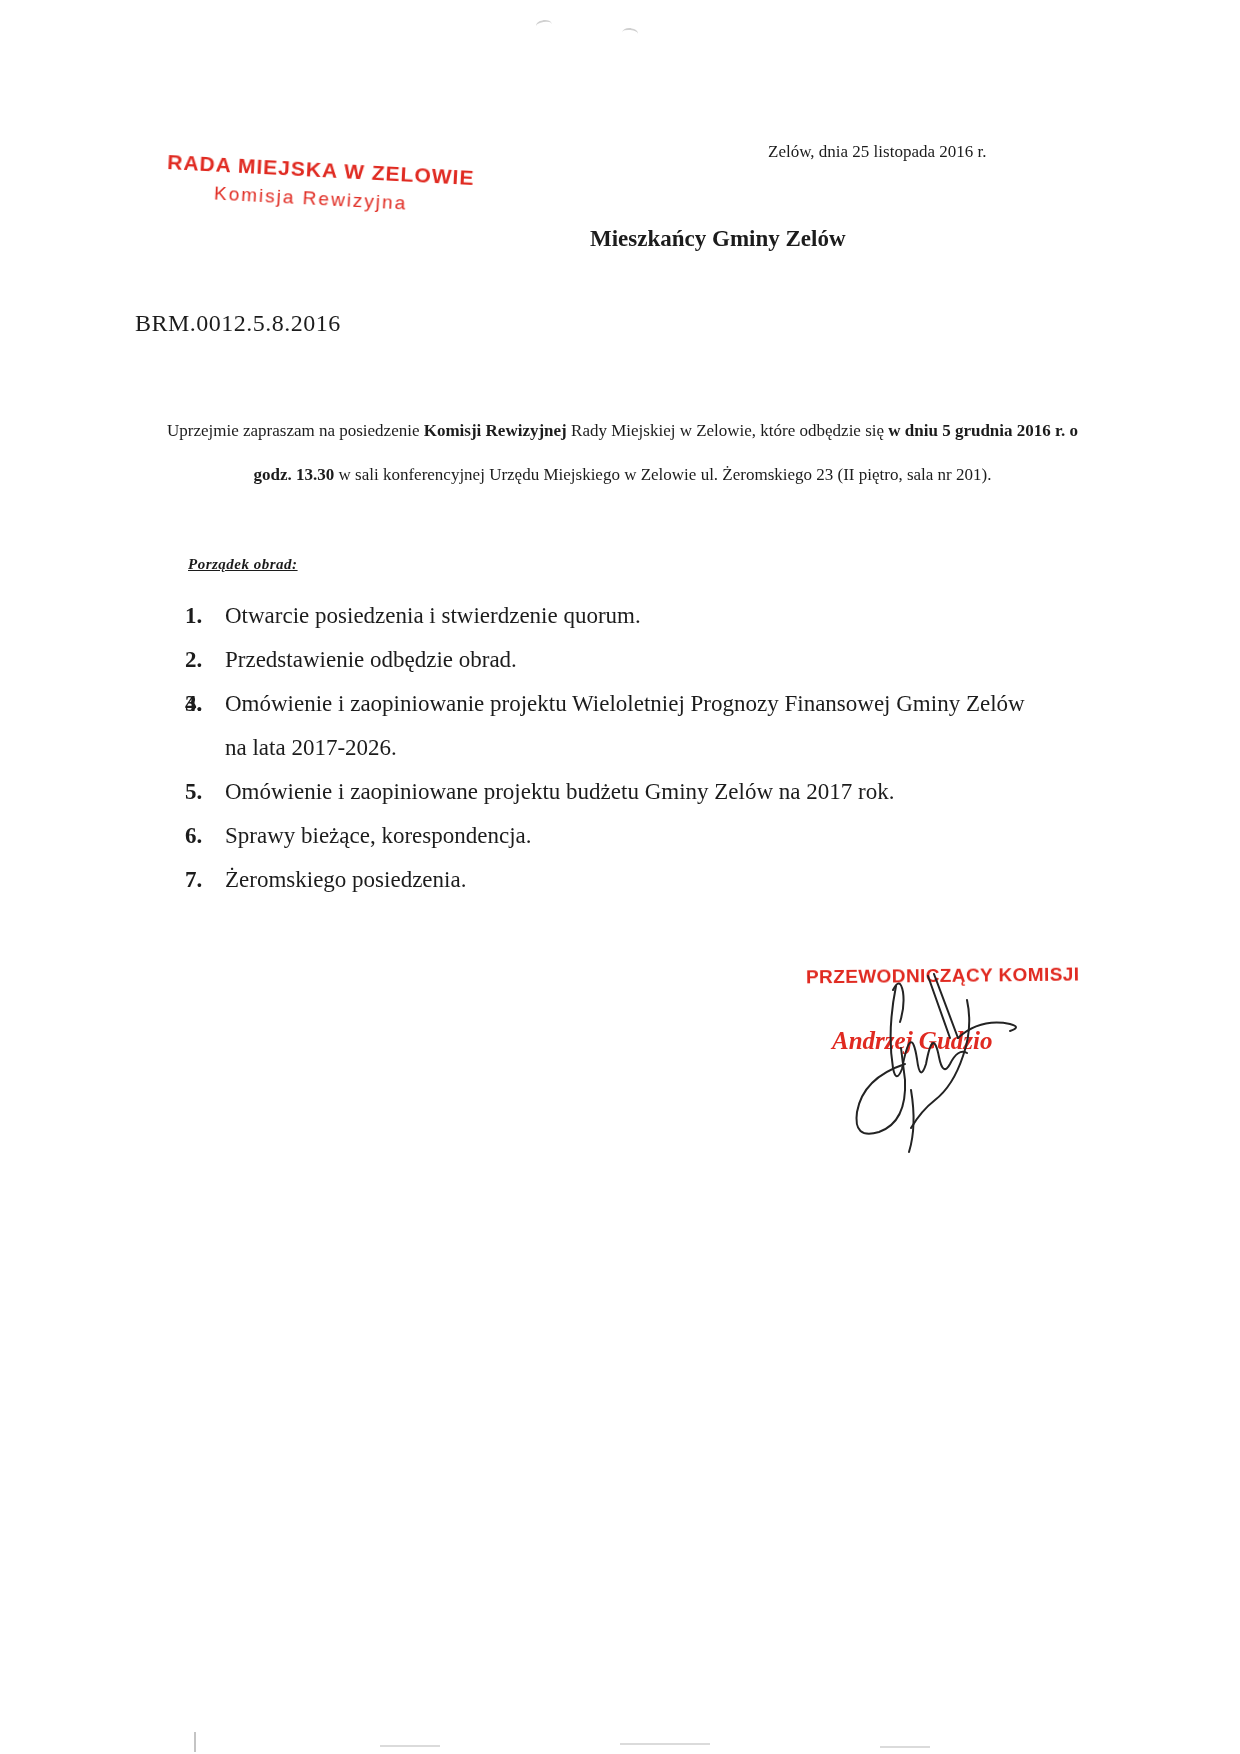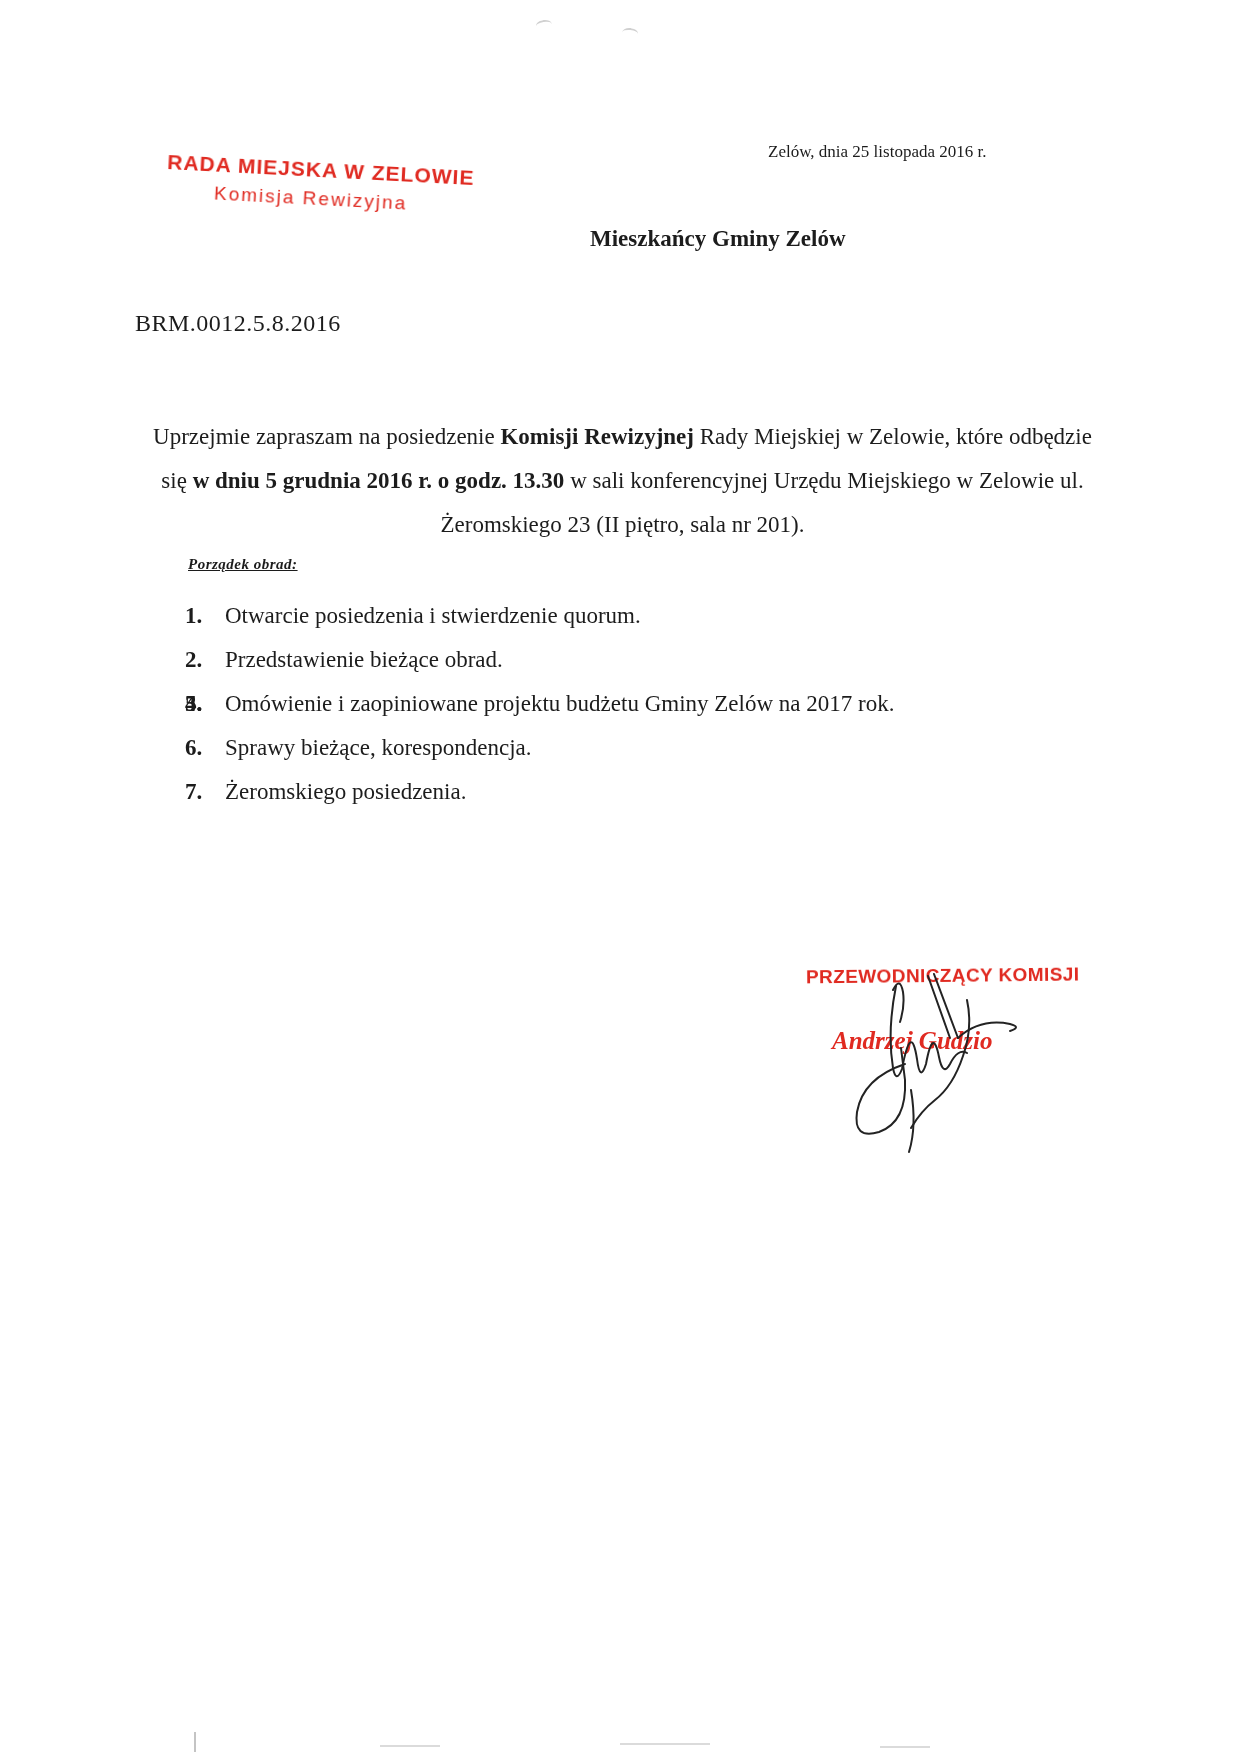--- a/index.html
+++ b/index.html
@@ -30,21 +30,21 @@
     position:absolute;left:590px;top:226px;
     font-size:23px;font-weight:700;white-space:nowrap;
   }
   .ref-number{
     position:absolute;left:135px;top:310px;
     font-size:24px;letter-spacing:.5px;white-space:nowrap;
   }
   
   .intro{
     position:absolute;left:150px;top:392px;width:945px;
-    font-size:23px;line-height:44px;text-align:center;
+    font-size:17px;line-height:44px;text-align:center;
   }
   .intro b{font-weight:700;}
   .agenda-heading{
     position:absolute;left:188px;top:556px;
     font-size:15px;font-weight:700;font-style:italic;
     text-decoration:underline;letter-spacing:.5px;white-space:nowrap;
   }
   .agenda{
     position:absolute;left:185px;top:594px;width:845px;
     margin:0;padding:0;list-style:none;
@@ -89,23 +89,23 @@
 
   <div class="addressee">Mieszkańcy Gminy Zelów</div>
 
   <div class="ref-number">BRM.0012.5.8.2016</div>
 
   <p class="intro"><span>Uprzejmie zapraszam na posiedzenie </span><b>Komisji Rewizyjnej</b><span> Rady Miejskiej w Zelowie, które odbędzie się </span><b>w dniu 5 grudnia 2016 r. o godz. 13.30</b><span> w sali konferencyjnej Urzędu Miejskiego w Zelowie ul. Żeromskiego 23 (II piętro, sala nr 201).</span></p>
 
   <div class="agenda-heading">Porządek obrad:</div>
   <ol class="agenda">
       <li><span class="num">1.</span><span>Otwarcie posiedzenia i stwierdzenie quorum.</span></li>
-      <li><span class="num">2.</span><span>Przedstawienie bieżące obrad.</span></li>
+      <li><span class="num">2.</span><span>Przedstawienie odbędzie obrad.</span></li>
       <li><span class="num">3.</span></li>
-      <li><span class="num">4.</span></li>
+      <li><span class="num">4.</span><span>Omówienie i zaopiniowanie projektu Wieloletniej Prognozy Finansowej Gminy Zelów na lata 2017-2026.</span></li>
       <li><span class="num">5.</span><span>Omówienie i zaopiniowane projektu budżetu Gminy Zelów na 2017 rok.</span></li>
       <li><span class="num">6.</span><span>Sprawy bieżące, korespondencja.</span></li>
       <li><span class="num">7.</span><span>Żeromskiego posiedzenia.</span></li>
     </ol>
 
   <div class="sig-block">
     <div class="sig-title">PRZEWODNICZĄCY KOMISJI</div>
     <div class="sig-name">Andrzej Gudzio</div>
   </div>
   <div class="sig-ink">

